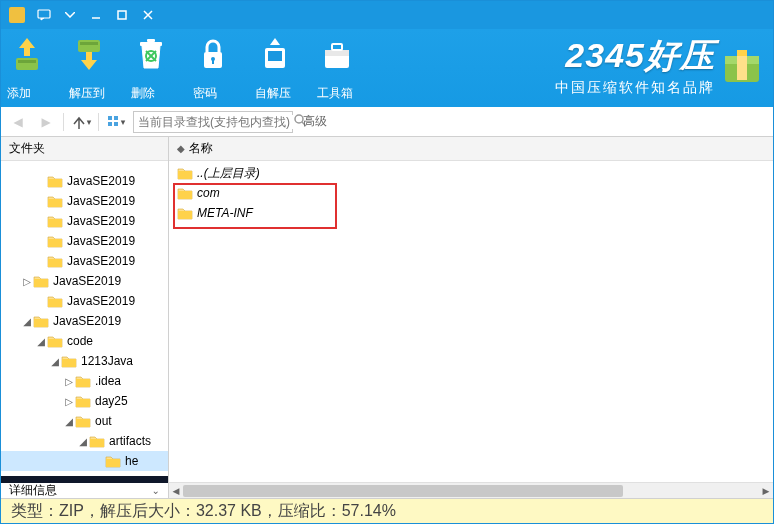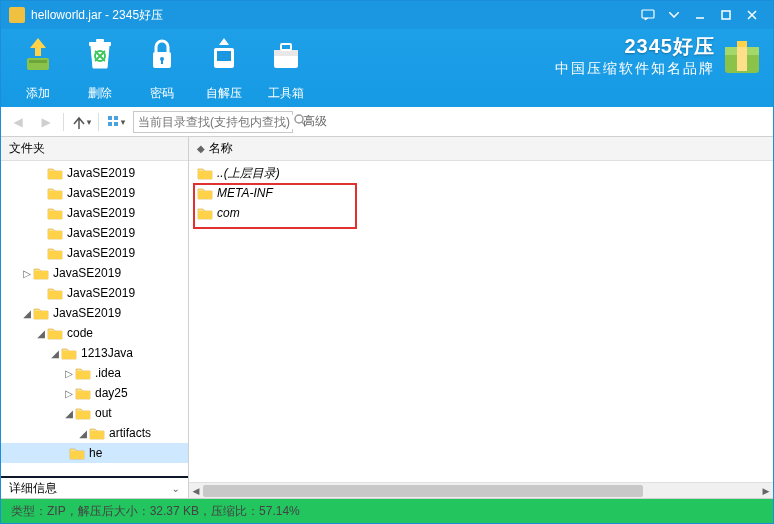--- a/index.html
+++ b/index.html
@@ -4,68 +4,67 @@
 <style>
 * { box-sizing: border-box; margin: 0; padding: 0; font-family: "Microsoft YaHei", Arial, sans-serif; }
 body { background: #fff; }
 .window { width: 774px; height: 524px; border: 1px solid #1a8fd8; background: #fff; display: flex; flex-direction: column; }
 .titlebar { height: 28px; background: #1a97e0; display: flex; align-items: center; padding: 0 8px; color: #fff; font-size: 12px; }
 .titlebar .icon { width: 16px; height: 16px; margin-right: 6px; background: #f0c040; border-radius: 2px; display: inline-block; }
 .titlebar .title { flex: 1; }
 .titlebar .sys-btn { width: 26px; height: 20px; display: flex; align-items: center; justify-content: center; cursor: pointer; }
 .titlebar svg { fill: #fff; stroke: #fff; }
 .toolbar { height: 78px; background: linear-gradient(#1ea0e8, #169ae4); display: flex; align-items: center; padding: 0 6px; position: relative; }
-.tool-btn { width: 62px; height: 74px; display: flex; flex-direction: column; align-items: center; justify-content: center; color: #fff; font-size: 12px; cursor: pointer; gap: 12px; }
+.tool-btn { width: 62px; height: 74px; display: flex; flex-direction: column; justify-content: center; color: #fff; font-size: 12px; cursor: pointer; gap: 12px; }
 .tool-btn .ticon { width: 40px; height: 38px; display: flex; align-items: center; justify-content: center; }
 .brand { position: absolute; right: 10px; top: 4px; text-align: right; }
-.brand .logo { color: #fff; font-weight: bold; font-size: 20px; letter-spacing: 1px; text-shadow: 0 1px 2px rgba(0,0,0,.3); text-align: right; }
+.brand .logo { color: #fff; font-weight: bold; font-size: 34px; font-style: italic; letter-spacing: 1px; text-shadow: 0 1px 2px rgba(0,0,0,.3); text-align: right; }
 .brand .sub { color: #fff; font-size: 14px; letter-spacing: 2px; }
 .navbar { height: 30px; border-bottom: 1px solid #d0d0d0; display: flex; align-items: center; padding: 0 6px; gap: 6px; font-size: 12px; background: #fff; }
 .nav-ico { width: 22px; height: 22px; display: flex; align-items: center; justify-content: center; cursor: pointer; color: #888; }
 .nav-ico.disabled { opacity: .4; }
 .nav-sep { width: 1px; height: 18px; background: #ddd; }
 .path-box { flex: 1; height: 22px; border: 1px solid #c8c8c8; display: flex; align-items: center; padding: 0 4px; gap: 4px; background: #fff; }
 .path-box .jar-ico { width: 14px; height: 14px; background: #eee; border: 1px solid #ccc; }
 .path-box input { border: none; outline: none; flex: 1; font-size: 12px; }
 .path-box .dd { color: #666; font-size: 10px; }
 .search-box { width: 160px; height: 22px; border: 1px solid #c8c8c8; display: flex; align-items: center; padding: 0 4px; }
 .search-box input { border: none; outline: none; flex: 1; font-size: 12px; color: #c2410c; }
 .adv-btn { color: #666; font-size: 12px; cursor: pointer; padding: 0 4px; }
 .body-area { flex: 1; display: flex; overflow: hidden; border-bottom: 1px solid #d0d0d0; }
-.sidebar { width: 188px; border-right: 1px solid #d0d0d0; display: flex; flex-direction: column; font-size: 12px; overflow: hidden; }
+.sidebar { width: 168px; border-right: 1px solid #d0d0d0; display: flex; flex-direction: column; font-size: 12px; overflow: hidden; }
 .side-header { height: 24px; border-bottom: 1px solid #e0e0e0; display: flex; align-items: center; padding: 0 8px; background: #f4f4f4; }
-.tree { flex: 1; overflow: hidden; padding: 2px 0; }
+.tree { flex: 1; overflow: hidden; padding: 2px 0; margin-top: 8px; }
 .tree-row { height: 20px; display: flex; align-items: center; white-space: nowrap; overflow: hidden; }
 .tree-row .exp { width: 12px; text-align: center; color: #666; font-size: 10px; cursor: pointer; }
 .tree-row .fld { width: 16px; height: 14px; margin-right: 4px; }
 .tree-row.sel { background: #cde8ff; }
-.side-footer { height: 22px; border-top: 2px solid #0f172a; display: flex; align-items: center; padding: 0 8px; cursor: pointer; }
+.side-footer { height: 22px; border-top: 7px solid #0f172a; display: flex; align-items: center; padding: 0 8px; cursor: pointer; }
 .side-footer .chev { margin-left: auto; color: #666; font-size: 10px; }
 .main { flex: 1; display: flex; flex-direction: column; position: relative; overflow: hidden; }
 .col-header { height: 24px; border-bottom: 1px solid #e0e0e0; background: #f4f4f4; display: flex; align-items: center; padding: 0 8px; font-size: 12px; gap: 4px; }
 .col-header .arr { font-size: 10px; color: #666; }
 .file-list { flex: 1; padding: 2px 0; position: relative; overflow: hidden; font-style: italic; }
 .file-row { height: 20px; display: flex; align-items: center; padding: 0 8px; font-size: 12px; gap: 4px; }
 .file-row .fld { width: 16px; height: 14px; }
 .highlight-box { position: absolute; border: 2px solid #e03030; pointer-events: none; }
 .scrollbar-h { height: 16px; border-top: 1px solid #e0e0e0; background: #f0f0f0; position: relative; }
 .scrollbar-h .thumb { position: absolute; left: 14px; top: 2px; width: 440px; height: 12px; background: #c8c8c8; border-radius: 2px; }
 .scrollbar-h .arr-l, .scrollbar-h .arr-r { position: absolute; top: 0; width: 14px; height: 16px; display: flex; align-items: center; justify-content: center; font-size: 9px; color: #666; }
 .scrollbar-h .arr-l { left: 0; } .scrollbar-h .arr-r { right: 0; }
-.statusbar { height: 24px; display: flex; align-items: center; padding: 0 10px; font-size: 12px; color: #444; background: #22c55e; }
+.statusbar { height: 24px; display: flex; align-items: center; padding: 0 10px; font-size: 16px; color: #444; background: #fef9c3; }
 .folder-svg { display: inline-block; }
 </style>
 </head>
 <body>
 
 <div class="window">
 
   <div class="titlebar">
     <span class="icon"></span>
-    <span class="title">helloworld.jar - 2345好压</span>
     <div class="sys-btn">
         <svg width="14" height="12" viewBox="0 0 14 12">
           <rect x="1" y="1" width="12" height="8" rx="1" fill="none" stroke="#fff" stroke-width="1.2"></rect>
           <path d="M4 9 L4 11 L7 9" fill="#fff"></path>
         </svg>
       </div>
     <div class="sys-btn">
         <svg width="10" height="6">
           <path d="M0 0 L5 5 L10 0" fill="none" stroke="#fff" stroke-width="1.5"></path>
         </svg>
@@ -90,20 +89,30 @@
   <div class="toolbar">
     <div class="tool-btn">
       <div class="ticon">
           <svg width="38" height="36">
             <path d="M19 2 L27 12 L22 12 L22 20 L16 20 L16 12 L11 12 Z" fill="#ffd24a"></path>
             <rect x="8" y="22" width="22" height="12" rx="2" fill="#8bc34a"></rect>
             <rect x="10" y="24" width="18" height="3" fill="#6da53a"></rect>
           </svg>
         </div>
       <span>添加</span>
+    </div>
+    <div class="tool-btn">
+      <div class="ticon">
+          <svg width="38" height="36">
+            <rect x="8" y="4" width="22" height="12" rx="2" fill="#8bc34a"></rect>
+            <rect x="10" y="6" width="18" height="3" fill="#6da53a"></rect>
+            <path d="M19 34 L27 24 L22 24 L22 16 L16 16 L16 24 L11 24 Z" fill="#ffd24a"></path>
+          </svg>
+        </div>
+      <span>解压到</span>
     </div>
     <div class="tool-btn">
       <div class="ticon">
           <svg width="38" height="36">
             <path d="M10 10 L28 10 L26 32 L12 32 Z" fill="#fff" stroke="#fff" stroke-width="1"></path>
             <rect x="8" y="6" width="22" height="4" rx="1" fill="#fff"></rect>
             <rect x="15" y="3" width="8" height="3" rx="1" fill="#fff"></rect>
             <circle cx="19" cy="20" r="5" fill="none" stroke="#3fc75f" stroke-width="2"></circle>
             <path d="M14 15 L24 25" stroke="#3fc75f" stroke-width="2"></path>
             <path d="M24 15 L14 25" stroke="#3fc75f" stroke-width="2"></path>
@@ -297,21 +306,21 @@
             <span>out</span>
           </div>
           <div class="tree-row" style="padding-left: 76px;">
             <span class="exp">◢</span>
             <span class="fld"><svg class="folder-svg" width="16" height="14">
                 <path d="M1 3 L6 3 L8 5 L15 5 L15 13 L1 13 Z" fill="#ffe08a" stroke="#d4a93a" stroke-width="0.6"></path>
                 <path d="M1 5 L15 5 L15 13 L1 13 Z" fill="#ffd24a"></path>
               </svg></span>
             <span>artifacts</span>
           </div>
-          <div class="tree-row sel" style="padding-left: 56px; text-align: right;">
+          <div class="tree-row sel" style="padding-left: 92px; text-align: right;">
             <span class="exp"></span>
             <span class="fld"><svg class="folder-svg" width="16" height="14">
                 <path d="M1 3 L6 3 L8 5 L15 5 L15 13 L1 13 Z" fill="#ffe08a" stroke="#d4a93a" stroke-width="0.6"></path>
                 <path d="M1 5 L15 5 L15 13 L1 13 Z" fill="#ffd24a"></path>
               </svg></span>
             <span>he</span>
           </div>
         </div>
       <div class="side-footer">
         <span>详细信息</span>
@@ -330,28 +339,28 @@
                 <path d="M1 3 L6 3 L8 5 L15 5 L15 13 L1 13 Z" fill="#ffe08a" stroke="#d4a93a" stroke-width="0.6"></path>
                 <path d="M1 5 L15 5 L15 13 L1 13 Z" fill="#ffd24a"></path>
               </svg></span>
             <span>..(上层目录)</span>
           </div>
           <div class="file-row">
             <span class="fld"><svg class="folder-svg" width="16" height="14">
                 <path d="M1 3 L6 3 L8 5 L15 5 L15 13 L1 13 Z" fill="#ffe08a" stroke="#d4a93a" stroke-width="0.6"></path>
                 <path d="M1 5 L15 5 L15 13 L1 13 Z" fill="#ffd24a"></path>
               </svg></span>
+            <span>com</span>
+          </div>
+          <div class="file-row">
+            <span class="fld"><svg class="folder-svg" width="16" height="14">
+                <path d="M1 3 L6 3 L8 5 L15 5 L15 13 L1 13 Z" fill="#ffe08a" stroke="#d4a93a" stroke-width="0.6"></path>
+                <path d="M1 5 L15 5 L15 13 L1 13 Z" fill="#ffd24a"></path>
+              </svg></span>
             <span>META-INF</span>
-          </div>
-          <div class="file-row">
-            <span class="fld"><svg class="folder-svg" width="16" height="14">
-                <path d="M1 3 L6 3 L8 5 L15 5 L15 13 L1 13 Z" fill="#ffe08a" stroke="#d4a93a" stroke-width="0.6"></path>
-                <path d="M1 5 L15 5 L15 13 L1 13 Z" fill="#ffd24a"></path>
-              </svg></span>
-            <span>com</span>
           </div>
         </div>
       <div class="scrollbar-h">
         <div class="arr-l">◀</div>
         <div class="thumb"></div>
         <div class="arr-r">▶</div>
       </div>
     </div>
   </div>
 

